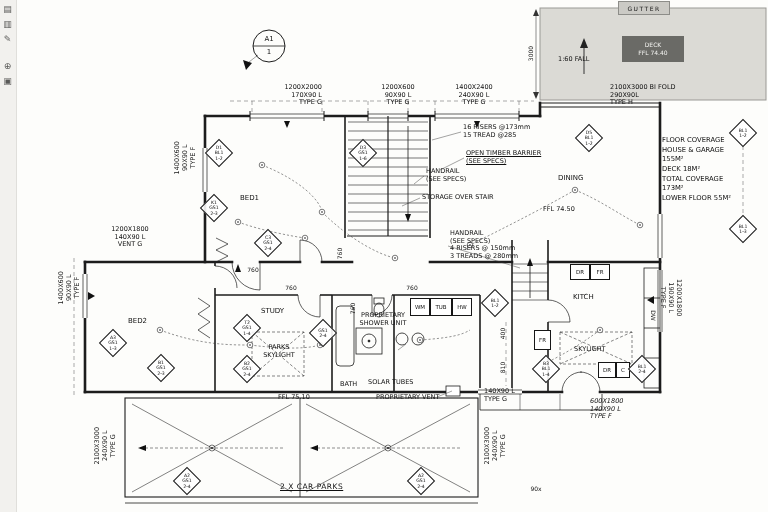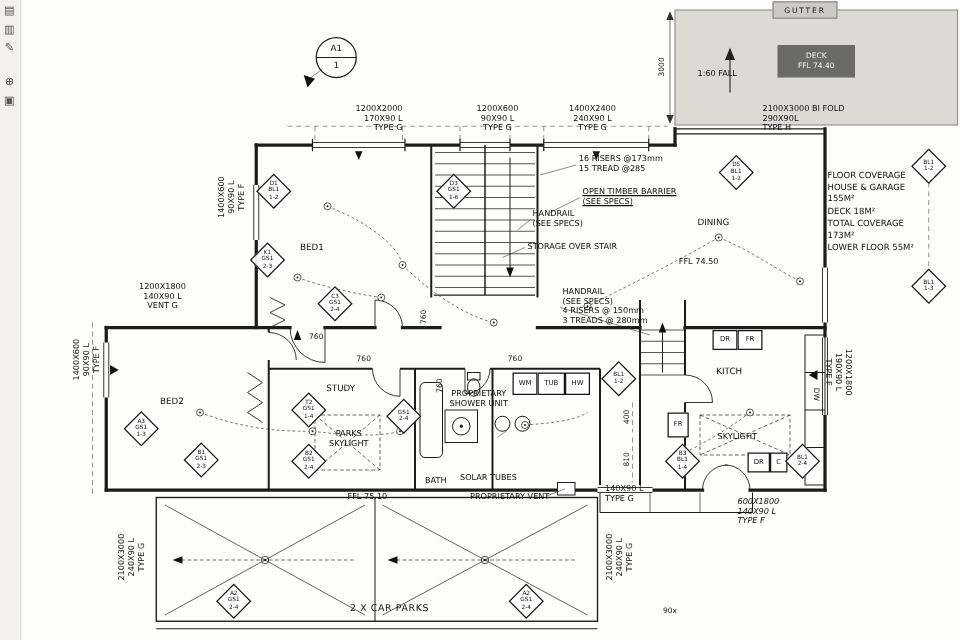--- a/index.html
+++ b/index.html
@@ -366,21 +366,21 @@
   <div class="lbl c" style="left:256px;top:344px;width:46px;">PARKS
 SKYLIGHT</div>
   <div class="lbl" style="left:340px;top:337px;margin-top:44px;">BATH</div>
   <div class="lbl c" style="left:352px;top:312px;width:62px;">PROPRIETARY
 SHOWER UNIT</div>
   <div class="lbl" style="left:368px;top:349px;margin-top:30px;">SOLAR TUBES</div>
   <div class="lbl f7" style="left:558px;top:174px;text-align:right;">DINING</div>
   <div class="lbl f7" style="left:573px;top:293px;">KITCH</div>
   <div class="lbl" style="left:574px;top:346px;">SKYLIGHT</div>
   <div class="lbl" style="left:376px;top:394px;">PROPRIETARY VENT</div>
-  <div class="lbl big" style="left:280px;top:483px;">2 X CAR PARKS</div>
+  <div class="lbl big" style="left:280px;top:483px;text-decoration:underline;">2 X CAR PARKS</div>
 
   <div class="lbl" style="left:543px;top:206px;">FFL 74.50</div>
   <div class="lbl" style="left:278px;top:394px;">FFL 75.10</div>
 
   <div class="lbl cov" style="left:662px;top:136px;width:86px;">FLOOR COVERAGE
 HOUSE &amp; GARAGE
 155M²
 DECK 18M²
 TOTAL COVERAGE
 173M²

